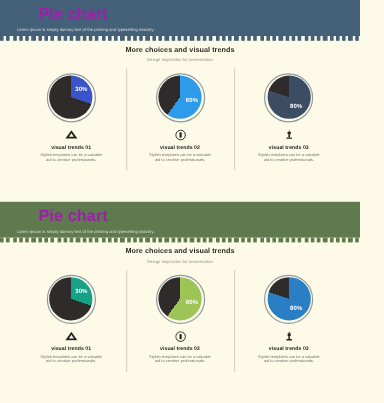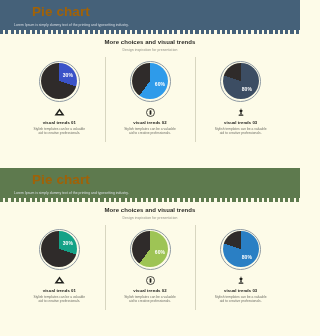--- a/index.html
+++ b/index.html
@@ -9,21 +9,21 @@
     font-family: "Liberation Sans", sans-serif;
     overflow: hidden;
   }
   .slide { position: relative; width: 300px; height: 168px; background: #fdfbe8; overflow: hidden; }
 
   
   .header { position: relative; width: 100%; height: 30px; }
   .header-bg { position: absolute; inset: 0 0 0 0; }
   .header-inner { position: relative; padding: 5px 0 0 14px; }
   .title {
-    font-size: 13.5px; font-weight: bold; color: #a16207;
+    font-size: 13.5px; font-weight: bold; color: #a21caf;
     letter-spacing: 0.1px; line-height: 14px; padding-left: 18px;
   }
   .subtitle {
     font-size: 3.4px; color: #dfe4ea; margin-top: 3.5px;
     letter-spacing: 0.05px; opacity: .92;
   }
   
   .teeth { position: absolute; left: 0; bottom: -4px; width: 100%; height: 4px; display: flex; }
   .teeth i { flex: 0 0 3.2px; height: 4px; margin-right: 2.1px; display: block; }
 

